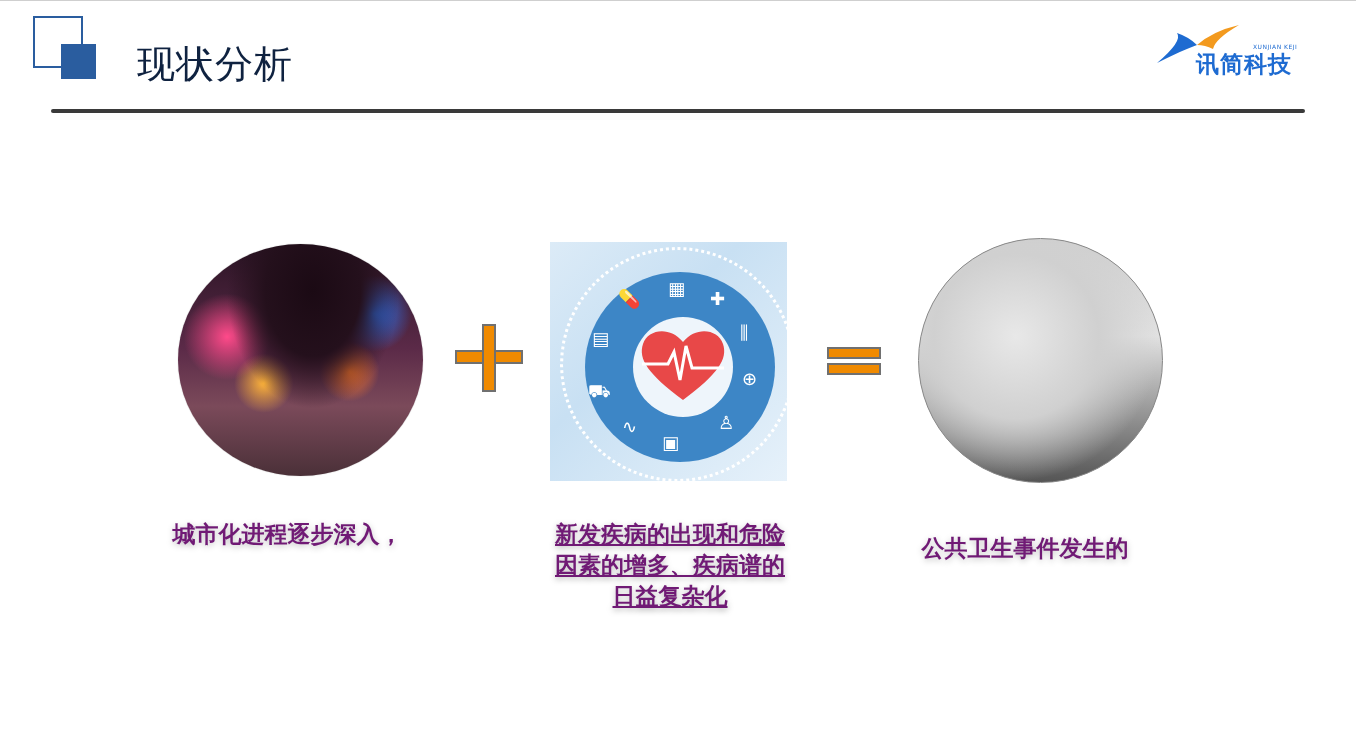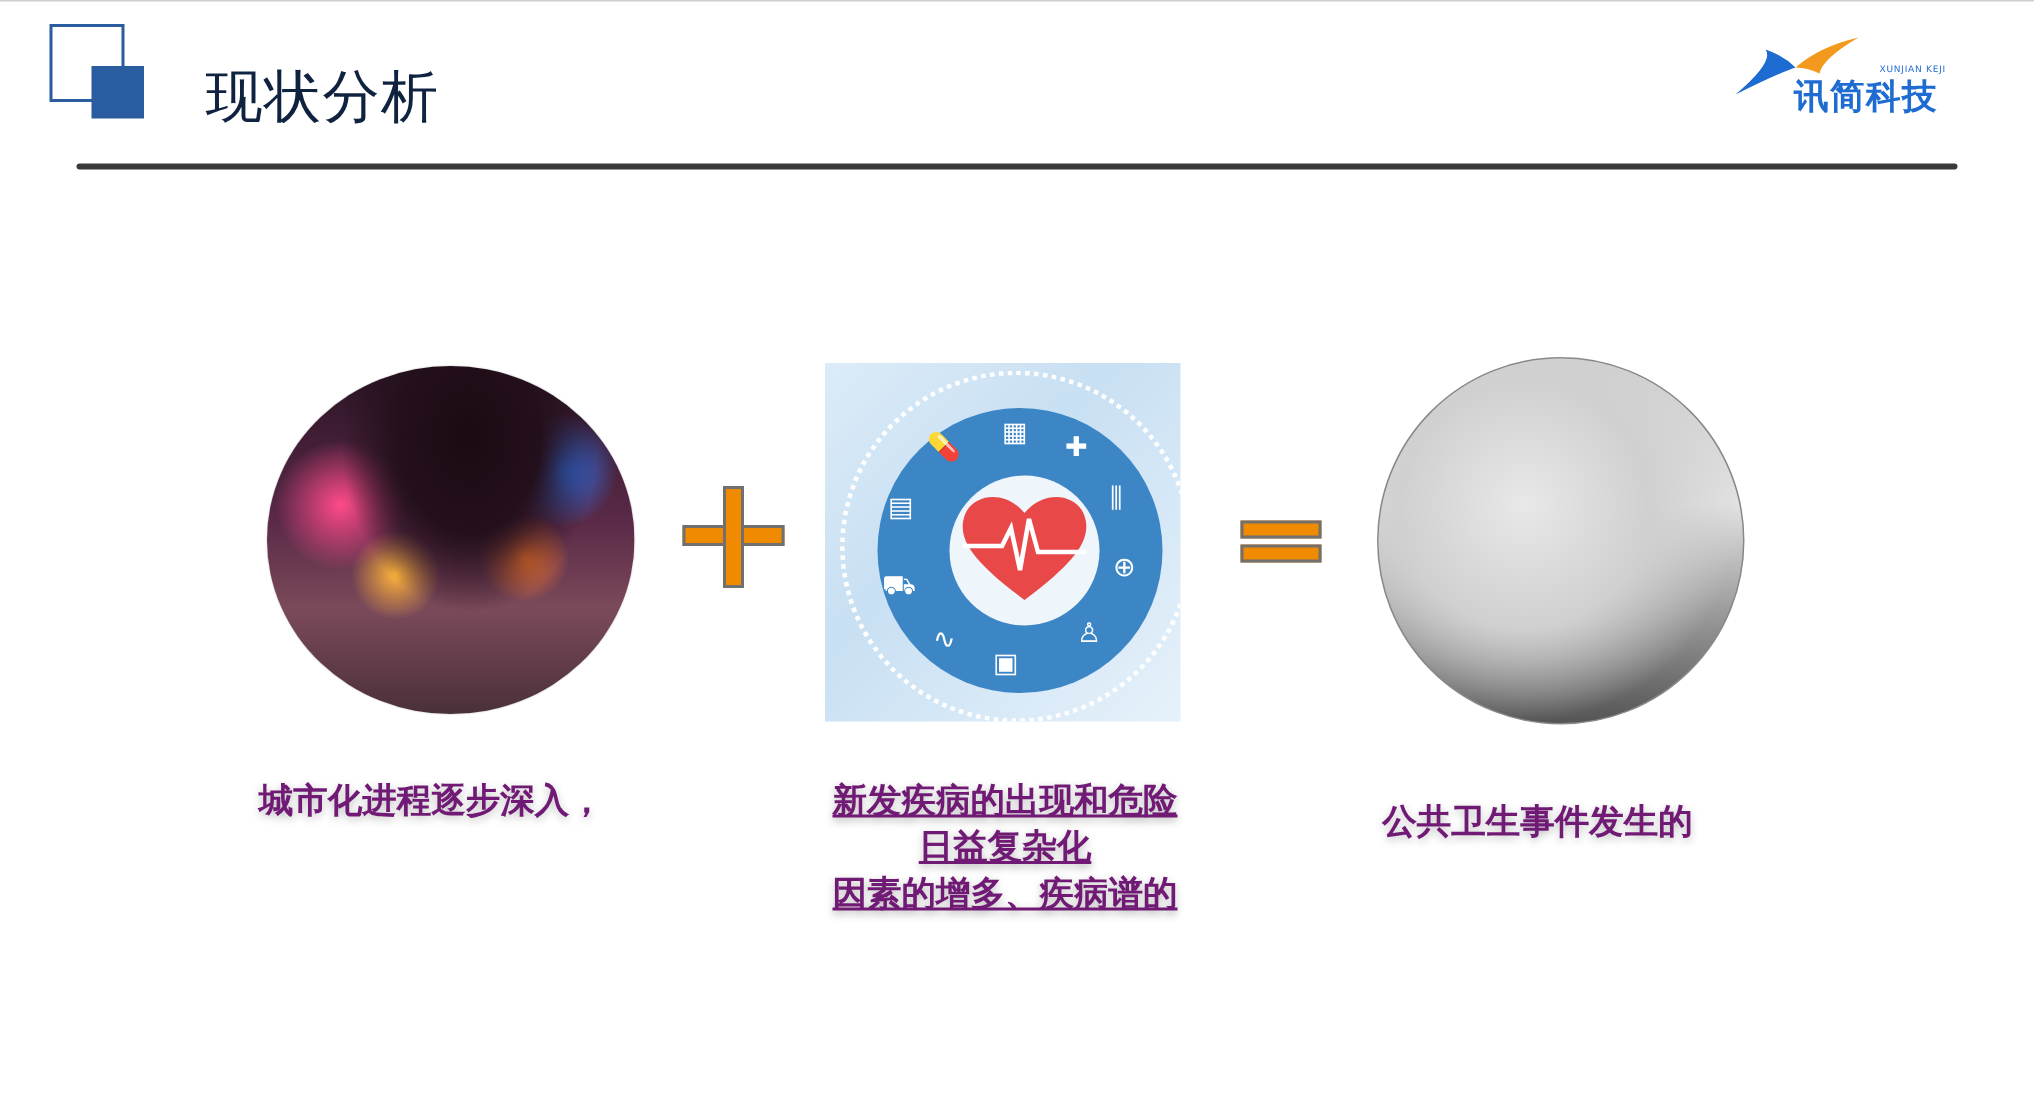--- a/index.html
+++ b/index.html
@@ -100,18 +100,18 @@
   <div class="op eq-2"></div>
 </div>
 
 <div class="photo-circle photo-worker"></div>
 
 <div class="caption cap-1">
   <span>城市化进程逐步深入，</span>
 </div>
 <div class="caption cap-2">
   <span>新发疾病的出现和危险</span>
+  <span>因素的增多、疾病谱的</span>
   <span>日益复杂化</span>
-  <span>因素的增多、疾病谱的</span>
 </div>
 <div class="caption cap-3">
   <span>公共卫生事件发生的</span>
 </div>
 
 </body></html>

